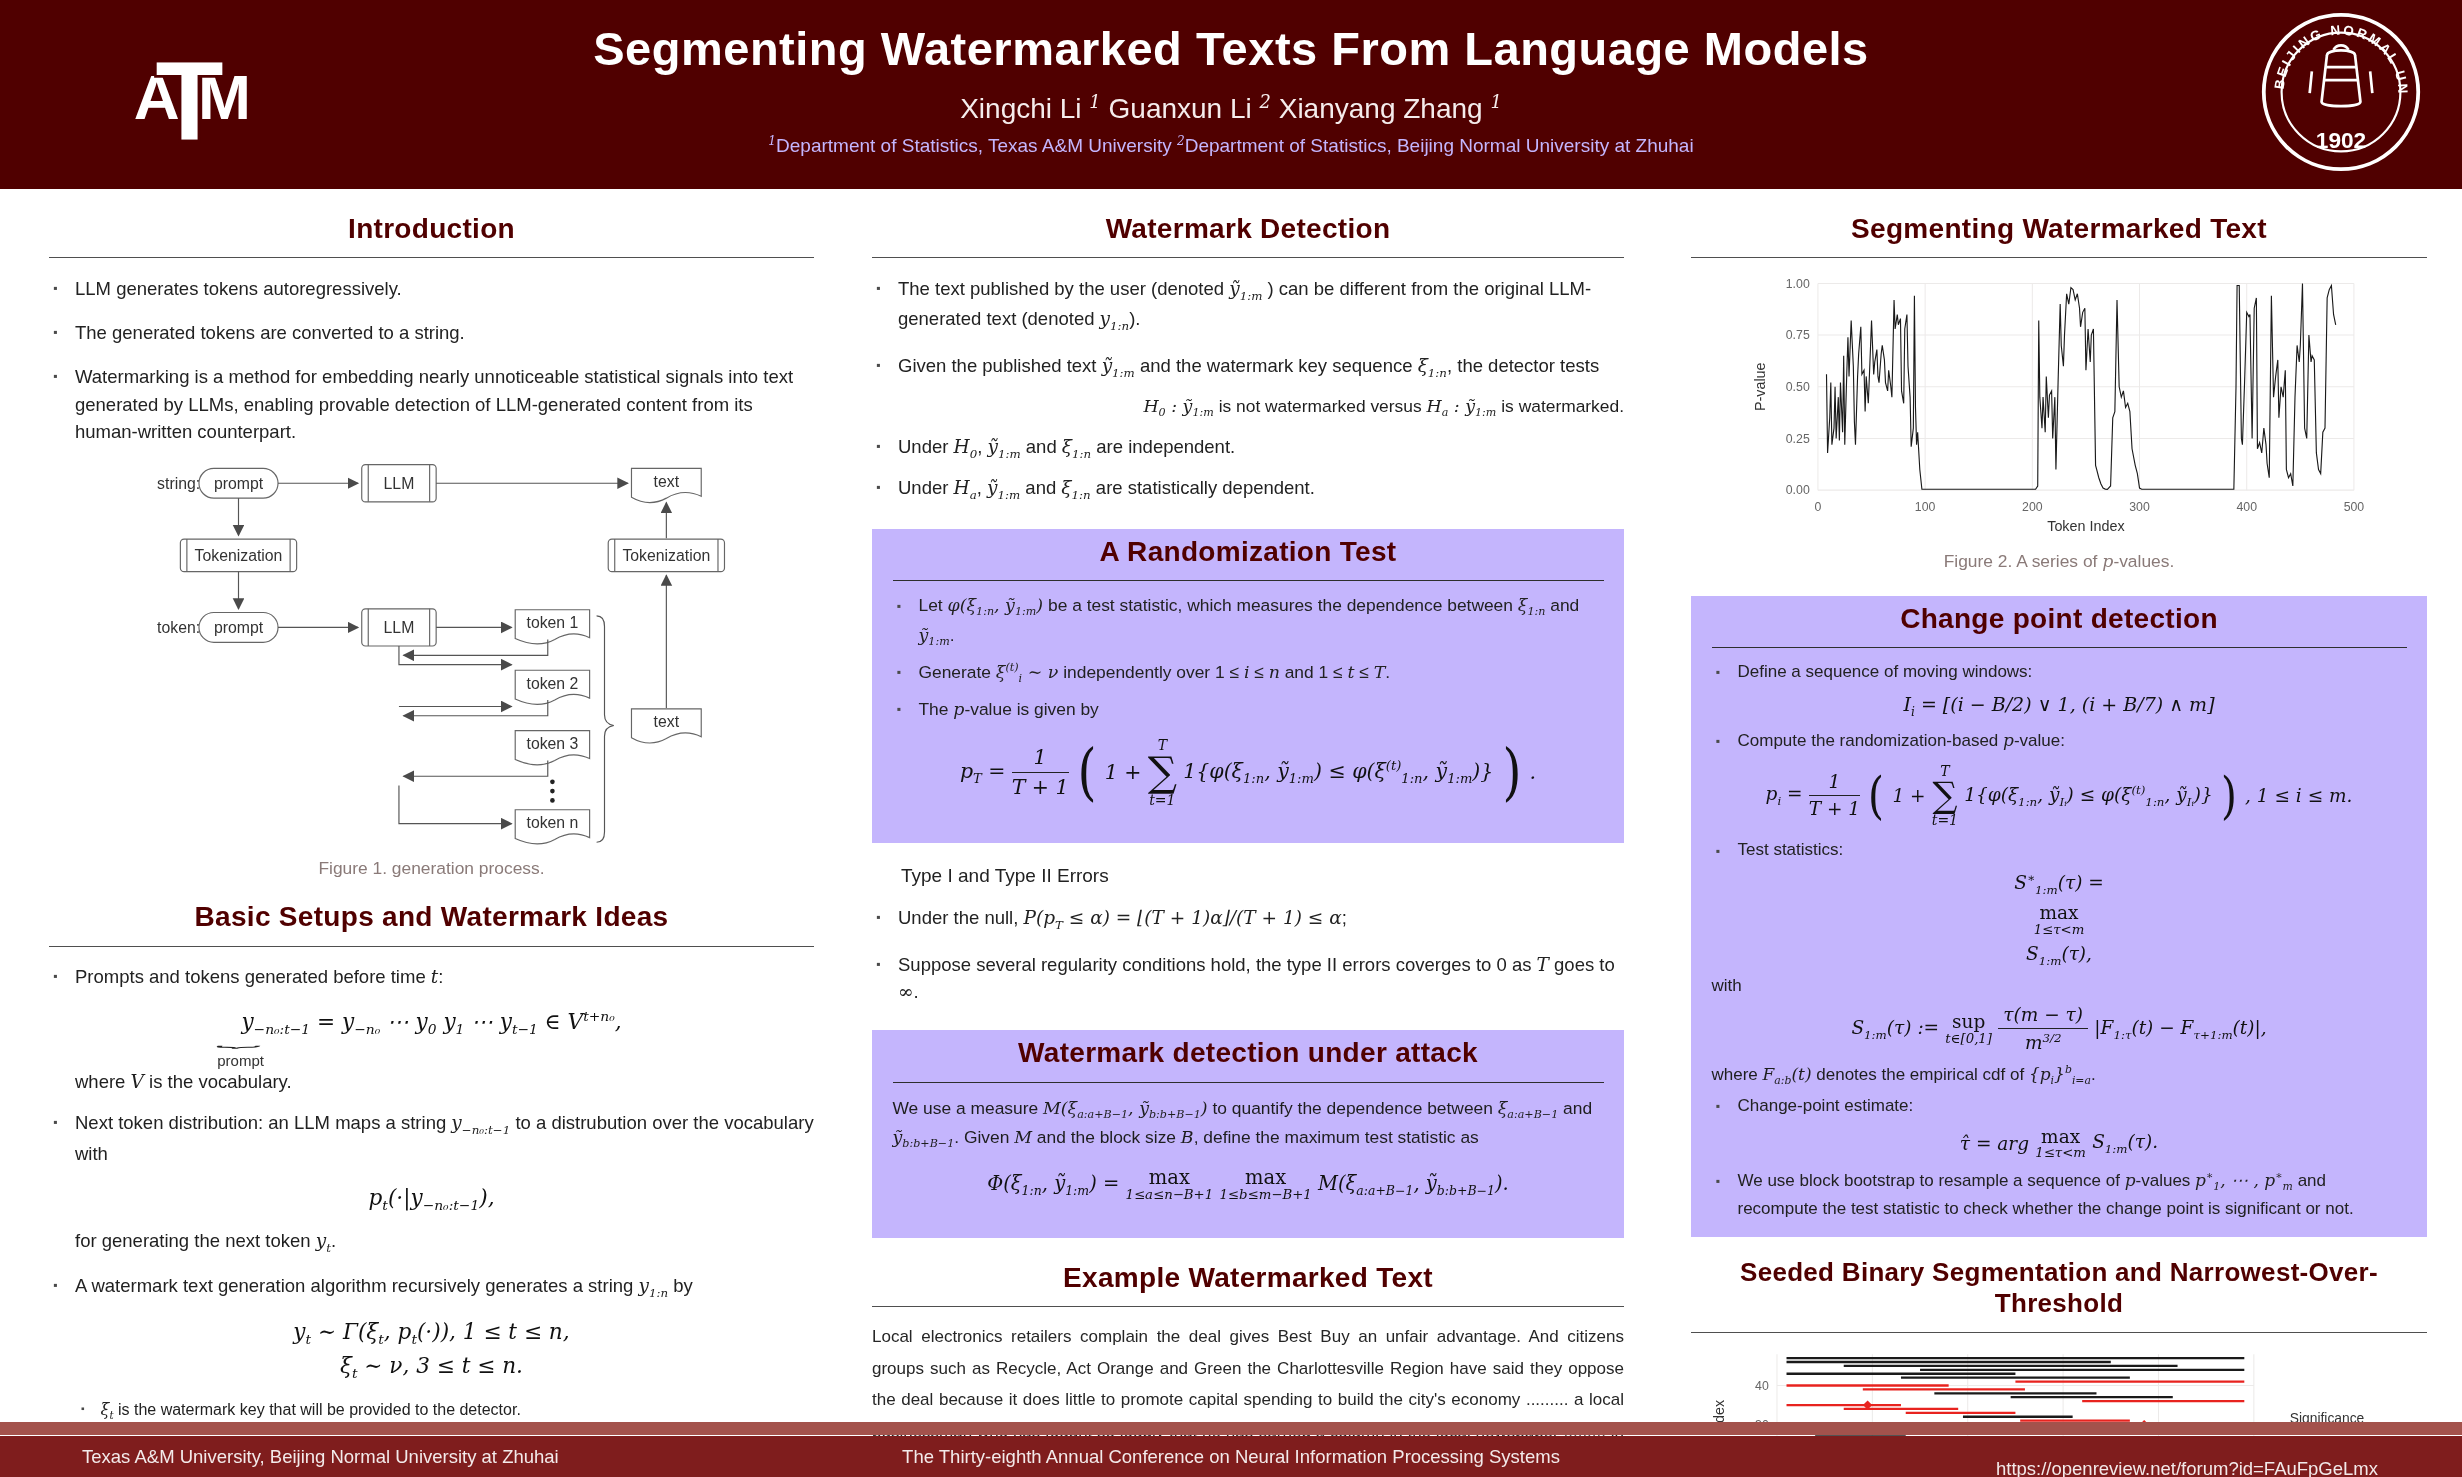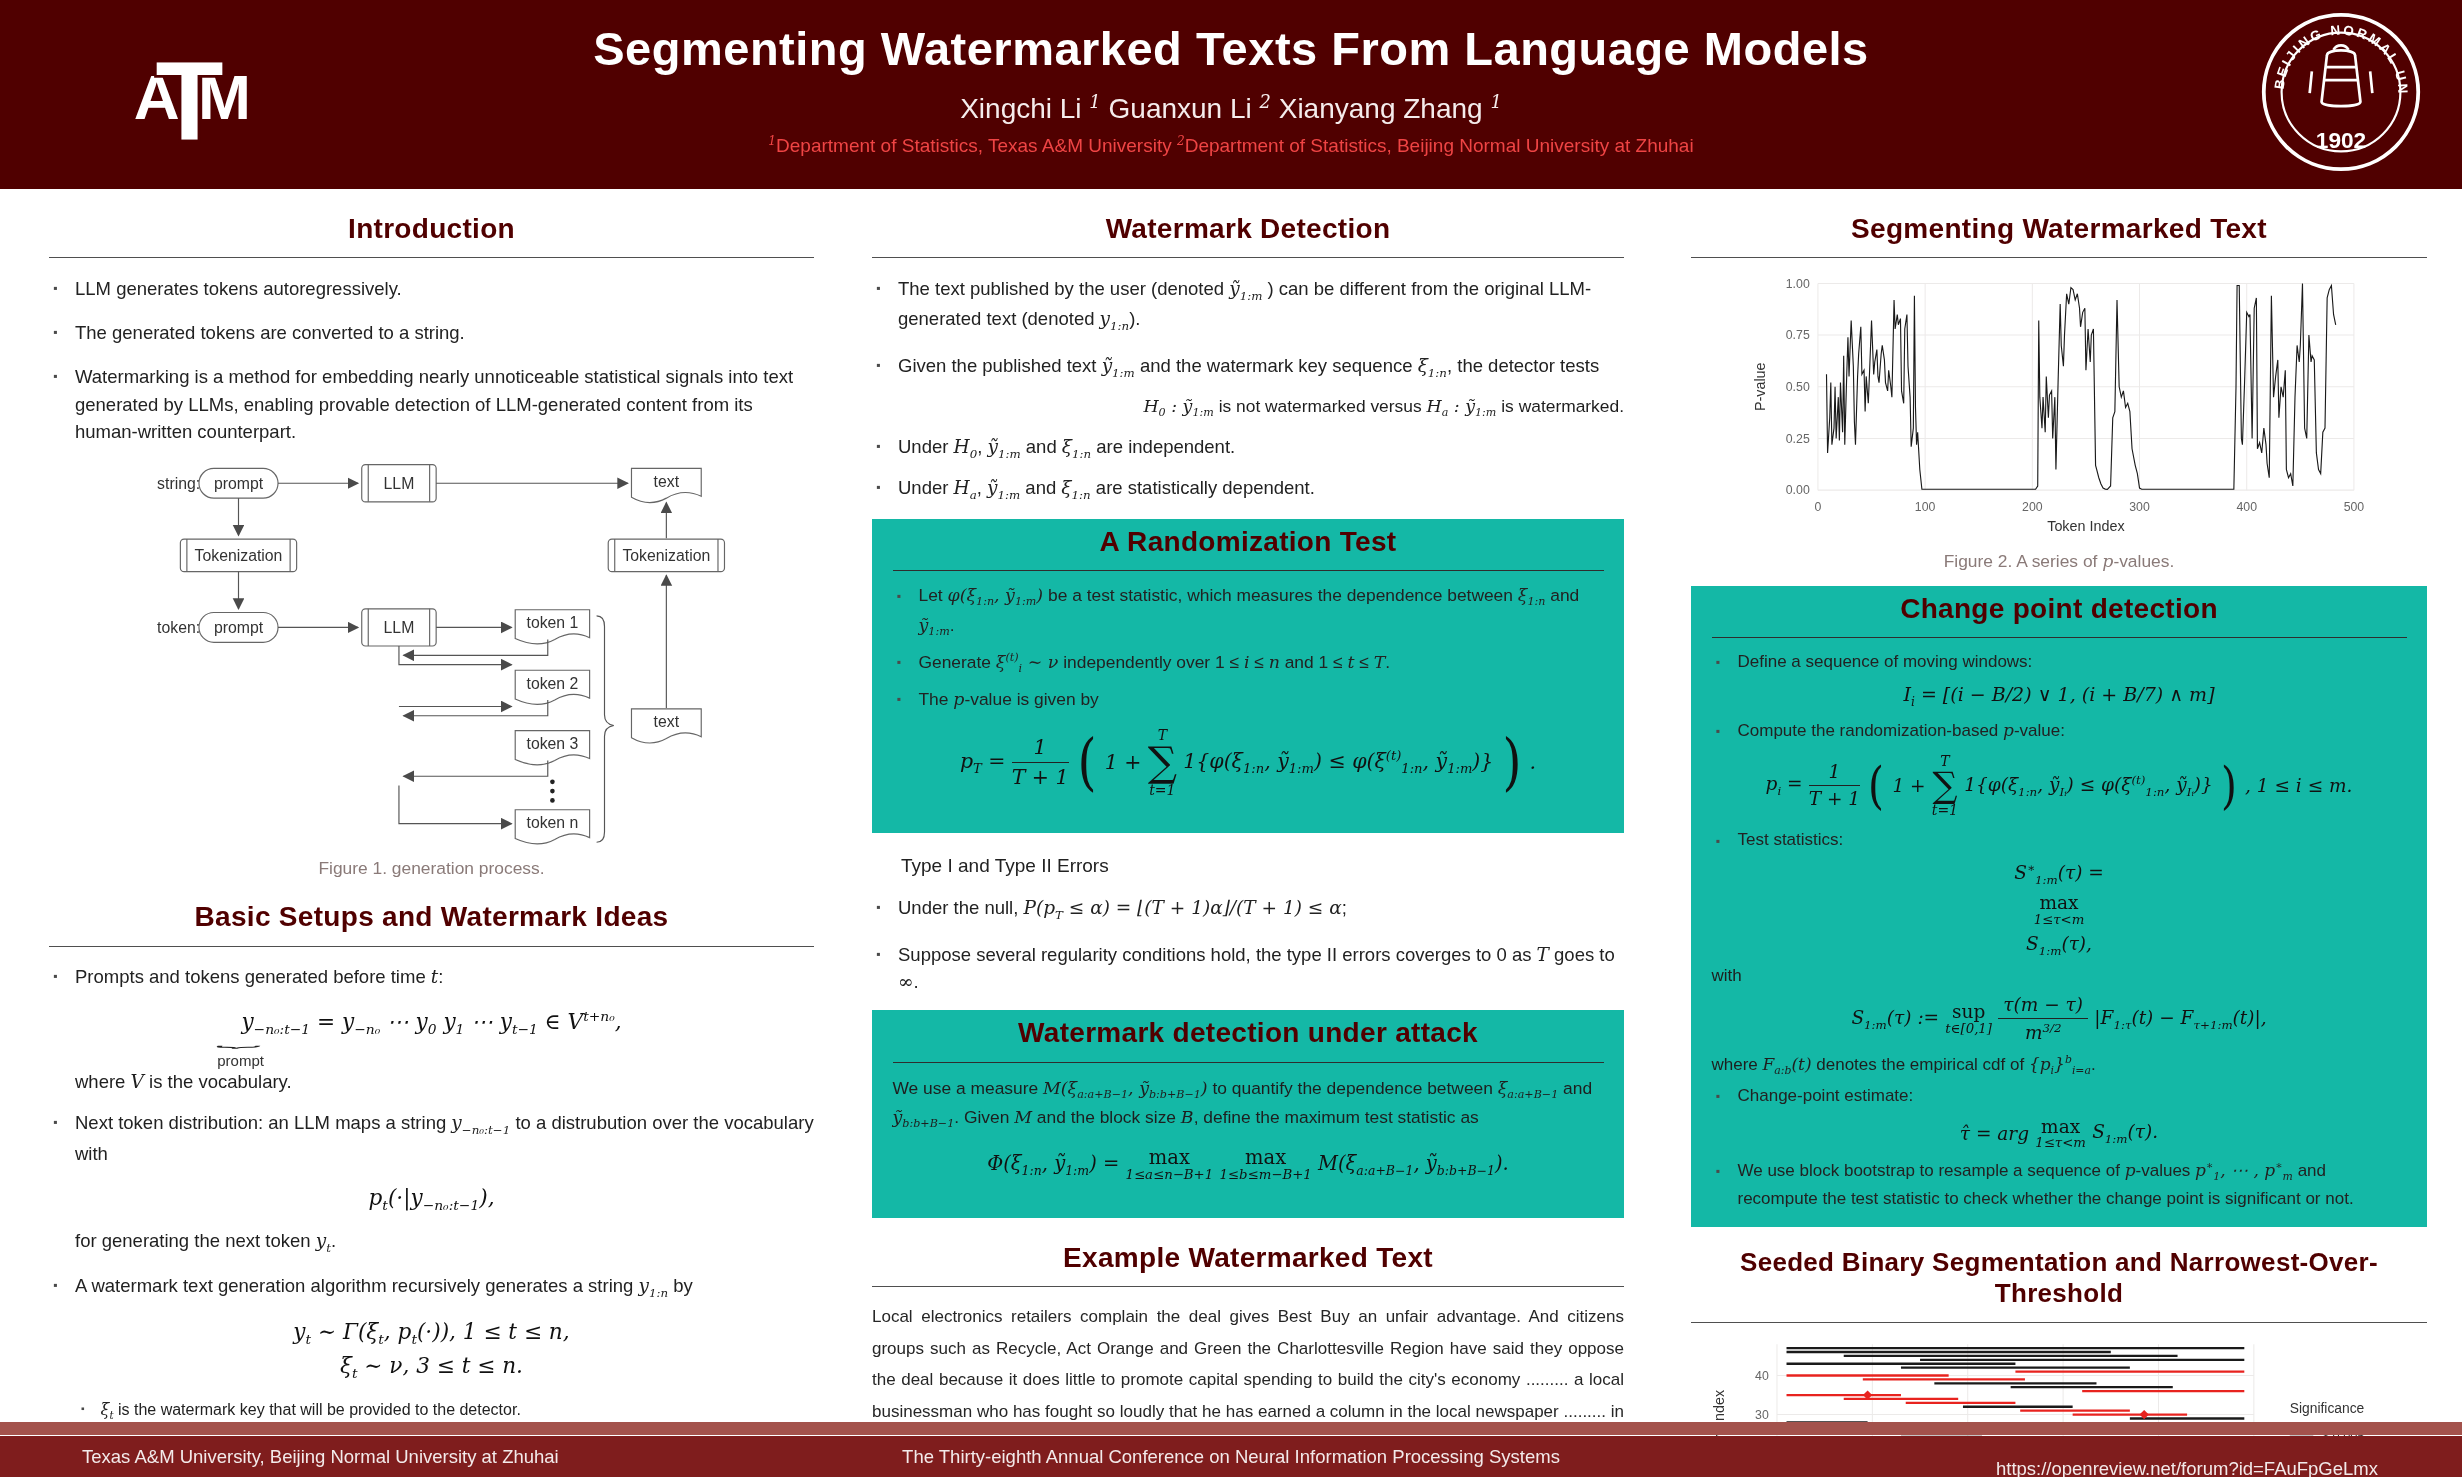--- a/index.html
+++ b/index.html
@@ -5,21 +5,21 @@
   html,body{margin:0;padding:0;background:#ffffff;}
   .poster{position:relative;width:2462px;height:1478px;background:#ffffff;overflow:hidden;
           font-family:"Liberation Sans",sans-serif;color:#1e1e1e;}
   
   .hdr{position:absolute;top:0;left:0;width:2462px;height:189px;background:#500000;}
   .hdr-title{position:absolute;top:20.5px;left:0;right:0;text-align:center;
              font-size:47px;font-weight:bold;color:#ffffff;letter-spacing:0.5px;}
   .hdr-authors{position:absolute;top:91px;left:0;right:0;text-align:center;
                font-size:28px;color:#f5ecec;}
   .hdr-affil{position:absolute;top:134px;left:0;right:0;text-align:center;
-             font-size:19px;color:#ef4444;}
+             font-size:19px;color:#c4b5fd;}
   .hdr-authors sup,.hdr-affil sup{font-size:60%;}
   .logo-tamu{position:absolute;left:110px;top:13px;}
   .logo-bnu{position:absolute;left:2260px;top:11.3px;}
   
   .ftr-strip{position:absolute;top:1422px;left:0;width:2462px;height:13.3px;background:#a3524c;}
   .ftr{position:absolute;top:1436px;left:0;width:2462px;height:42px;background:#7f1d1d;}
   .ftr span{position:absolute;top:50%;transform:translateY(-50%);font-size:18.5px;color:#f3eaea;}
   .ftr .l{left:82px;} .ftr .c{left:0;right:0;text-align:center;transform:translateY(-50%);} .ftr .r{right:84px;margin-top:12px;}
   
   .col{position:absolute;top:213px;}
@@ -44,21 +44,21 @@
   .frac .num{border-bottom:1.5px solid #222;padding:0 5.1px 2.1px;}
   .frac .den{padding-top:2.1px;}
   .bigop{display:inline-flex;flex-direction:column;align-items:center;line-height:1;}
   .bigop .t,.bigop .b{font-size:14px;}
   .bigop .o{font-size:41px;font-style:normal;}
   .bp{font-size:61px;font-weight:300;font-style:normal;line-height:0;transform:scaleX(.8);}
   .mx{display:inline-flex;flex-direction:column;align-items:center;line-height:1.05;}
   .mx .o{font-style:normal;}
   .mx .u{font-size:13.3px;}
   
-  .box{background:#14b8a6;padding:7.2px 20.5px 20.5px;margin-top:14px;}
+  .box{background:#c4b5fd;padding:7.2px 20.5px 20.5px;margin-top:24px;}
   .box .rule{border-bottom:1px solid #2e2e2e;}
   
   .para{margin-top:14.4px;font-size:17px;line-height:1.85;text-align:justify;color:#262626;}
   .redtx{color:#9e3a32;}
   .caption{text-align:center;font-size:17.4px;color:#8a7a78;margin-top:12.3px;}
   .plainhead{font-size:19px;color:#222;margin-top:22.6px;margin-left:29px;}
   .ubwrap{position:relative;display:inline-block;}
   .ub{position:absolute;left:17%;top:29px;text-align:center;width:123px;}
   .ub .brace{font-size:12.3px;transform:scaleX(6);line-height:.7;display:block;color:#222;font-family:"DejaVu Sans",sans-serif;}
   .ub .glabel{font-size:15px;color:#333;font-family:"Liberation Sans",sans-serif;font-style:normal;margin-top:4.1px;}

